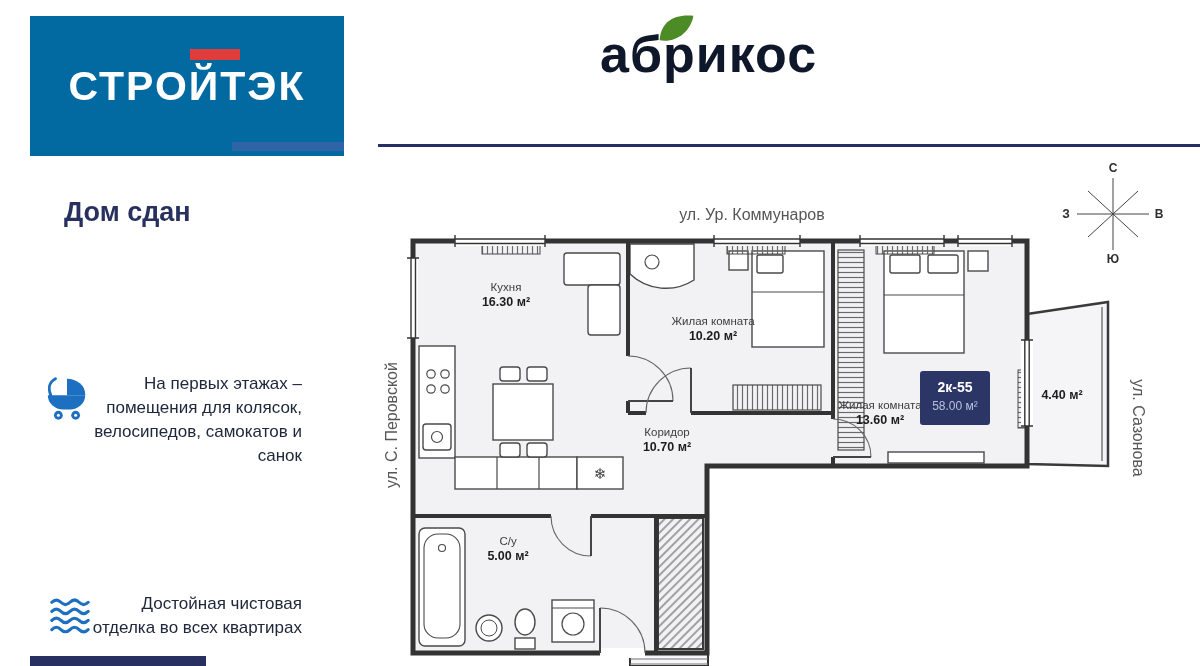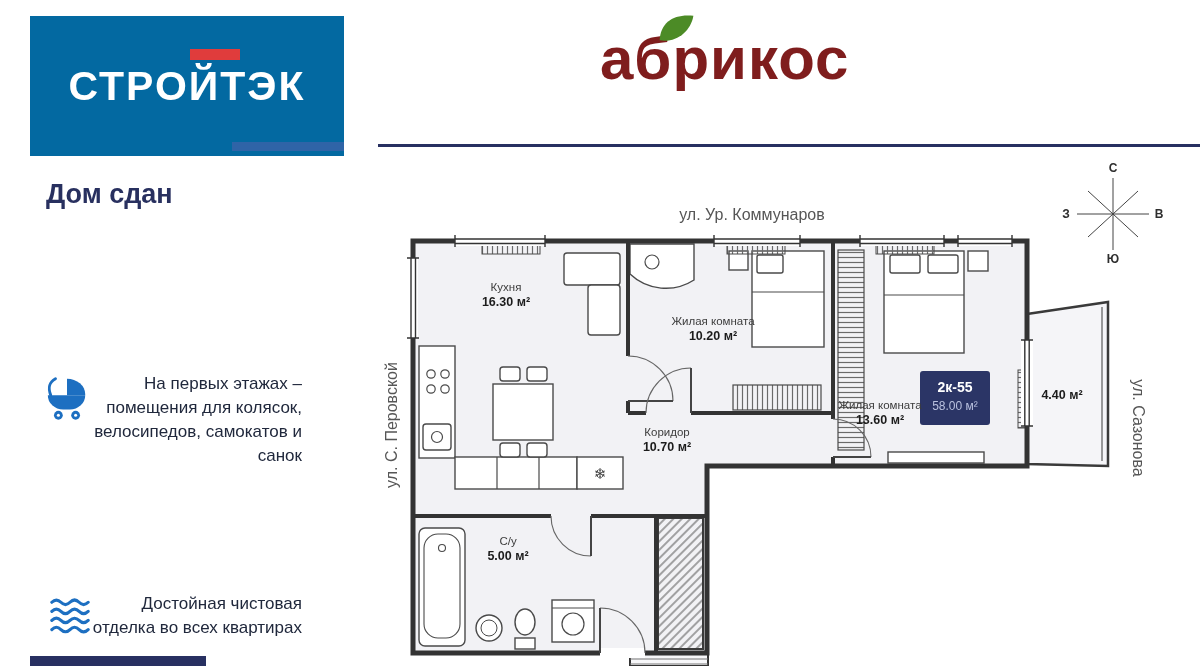--- a/index.html
+++ b/index.html
@@ -8,25 +8,25 @@
 
   
   .stroytek-block{position:absolute;left:30px;top:16px;width:314px;height:140px;background:#0369a1;
                   display:flex;align-items:center;justify-content:center;}
   .stroytek-text{color:#fff;font-size:41px;font-weight:700;letter-spacing:2px;}
   .red-mark{position:absolute;left:160px;top:33px;width:50px;height:11px;background:#E03C3C;}
   .logo-underbar{position:absolute;left:232px;top:142px;width:112px;height:9px;background:#2F64A7;}
   .header-divider{position:absolute;left:378px;top:144px;width:822px;height:3px;background:#283061;}
 
   .abrikos{position:absolute;left:600px;top:26px;}
-  .abrikos-text{font-size:60px;font-weight:700;color:#7f1d1d;letter-spacing:1px;line-height:1.1;}
+  .abrikos-text{font-size:52px;font-weight:700;color:#0f172a;letter-spacing:1px;line-height:1.1;}
   .abrikos-leaf{position:absolute;left:58px;top:-14px;width:36px;height:32px;transform:rotate(6deg);}
 
   
-  .sidebar-title{position:absolute;left:46px;top:176px;margin:0;font-size:27px;font-weight:700;
+  .sidebar-title{position:absolute;left:46px;top:176px;margin:18px;font-size:27px;font-weight:700;
                  color:#28305f;line-height:37px;}
   .feature{position:absolute;left:38px;display:flex;align-items:flex-start;text-align:right;}
   .f1{top:372px}.f2{top:498px}.f3{top:592px}
   .feature .icon{width:52px;flex:0 0 52px;padding-top:3px;}
   .feature p{margin:0;font-size:17px;line-height:1.42;color:#20283c;width:212px;}
   .bottom-bar{position:absolute;left:30px;top:656px;width:176px;height:10px;background:#283061;}
 
   
   .plan{position:absolute;left:378px;top:150px;width:822px;height:516px;}
   .roombg{fill:#f2f2f5;}

